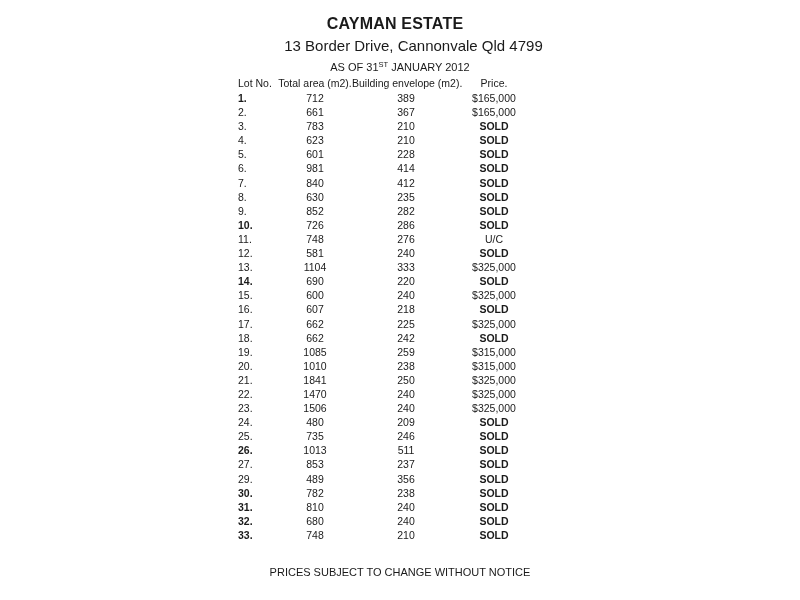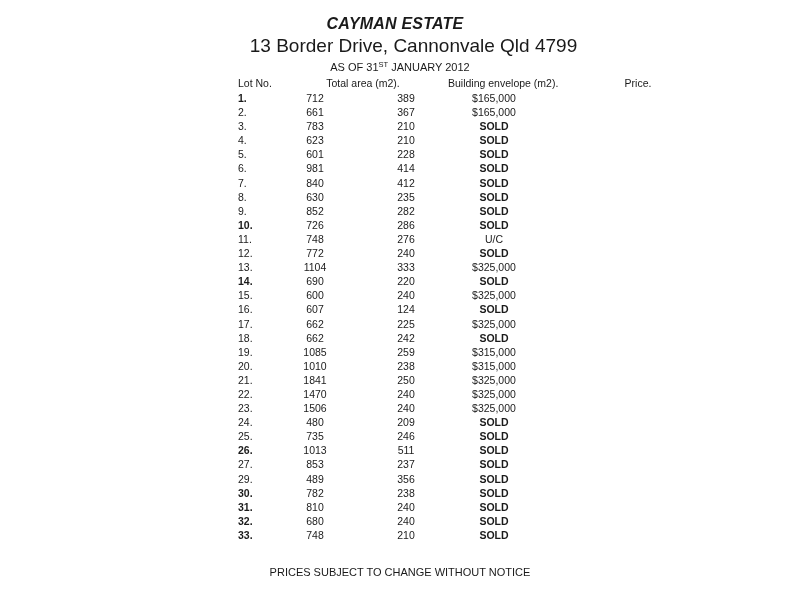--- a/index.html
+++ b/index.html
@@ -20,31 +20,30 @@
     top: 13px;
     left: 0;
     width: 765px;
     box-sizing: border-box;
     padding-left: 25px;
     text-align: center;
     font-size: 16px;
     font-weight: bold;
     line-height: 22px;
     letter-spacing: 0.2px;
-    font-style: italic;
   }
   .doc-address {
     position: absolute;
     top: 35px;
     left: 0;
     width: 800px;
     box-sizing: border-box;
     padding-left: 27px;
     text-align: center;
-    font-size: 19px;
+    font-size: 15px;
     line-height: 22px;
   }
   .doc-asof {
     position: absolute;
     top: 57px;
     left: 0;
     width: 800px;
     box-sizing: border-box;
     text-align: center;
     font-size: 11px;
@@ -58,21 +57,21 @@
     position: absolute;
     left: 238px;
     top: 76px;
     width: 290px;
   }
   .trow {
     display: grid;
     grid-template-columns: 40px 74px 108px 68px;
     height: 14.1px;
   }
-  .trow.thead { height: 15px; gap: 48px; }
+  .trow.thead { height: 15px; }
   .cell {
     font-size: 10.5px;
     line-height: 14.1px;
     text-align: center;
     white-space: nowrap;
     overflow: visible;
   }
   .thead .cell { line-height: 15px; }
   .c-lot { text-align: left; }
   .b { font-weight: bold; }
@@ -166,21 +165,21 @@
         <div class="cell c-price b">SOLD</div>
       </div>
       <div class="trow">
         <div class="cell c-lot">11.</div>
         <div class="cell c-area">748</div>
         <div class="cell c-env">276</div>
         <div class="cell c-price">U/C</div>
       </div>
       <div class="trow">
         <div class="cell c-lot">12.</div>
-        <div class="cell c-area">772</div>
+        <div class="cell c-area">581</div>
         <div class="cell c-env">240</div>
         <div class="cell c-price b">SOLD</div>
       </div>
       <div class="trow">
         <div class="cell c-lot">13.</div>
         <div class="cell c-area">1104</div>
         <div class="cell c-env">333</div>
         <div class="cell c-price">$325,000</div>
       </div>
       <div class="trow">
@@ -191,21 +190,21 @@
       </div>
       <div class="trow">
         <div class="cell c-lot">15.</div>
         <div class="cell c-area">600</div>
         <div class="cell c-env">240</div>
         <div class="cell c-price">$325,000</div>
       </div>
       <div class="trow">
         <div class="cell c-lot">16.</div>
         <div class="cell c-area">607</div>
-        <div class="cell c-env">124</div>
+        <div class="cell c-env">218</div>
         <div class="cell c-price b">SOLD</div>
       </div>
       <div class="trow">
         <div class="cell c-lot">17.</div>
         <div class="cell c-area">662</div>
         <div class="cell c-env">225</div>
         <div class="cell c-price">$325,000</div>
       </div>
       <div class="trow">
         <div class="cell c-lot">18.</div>

